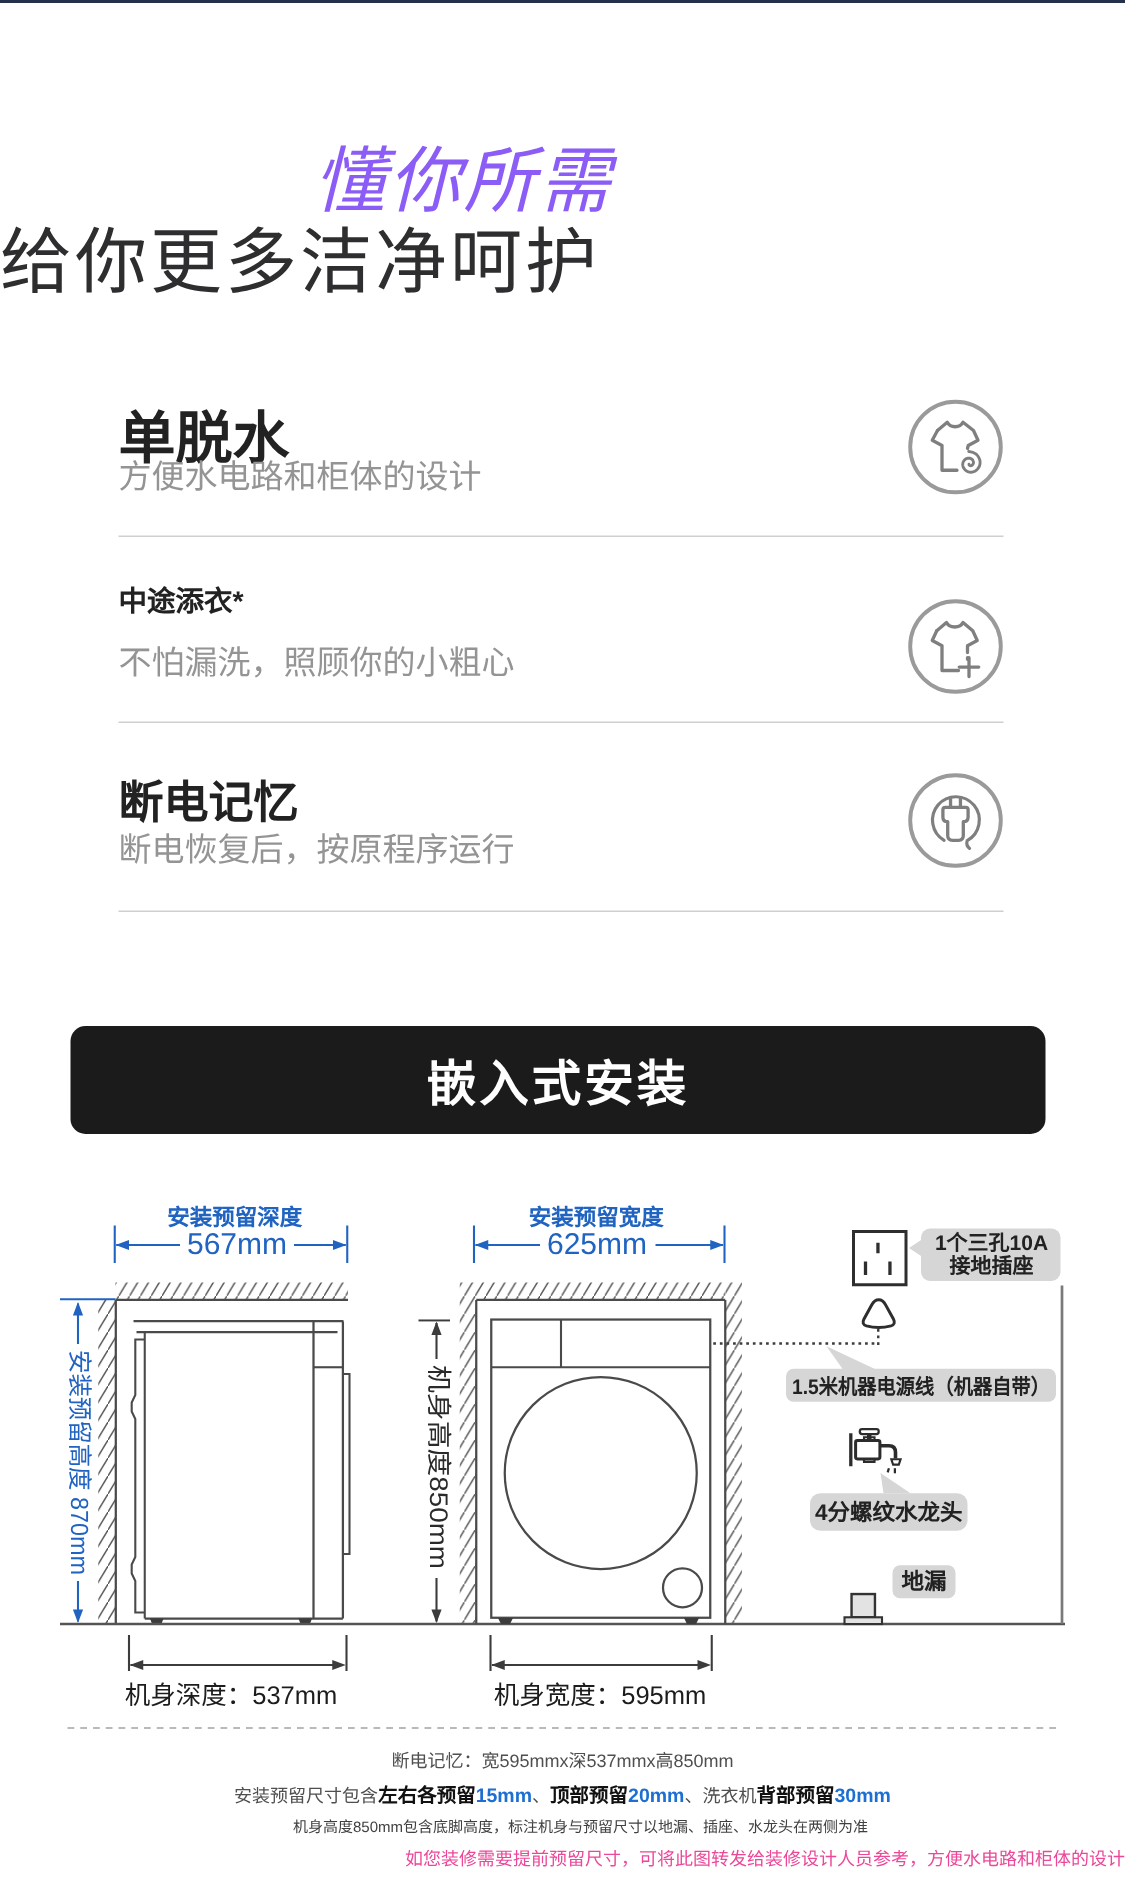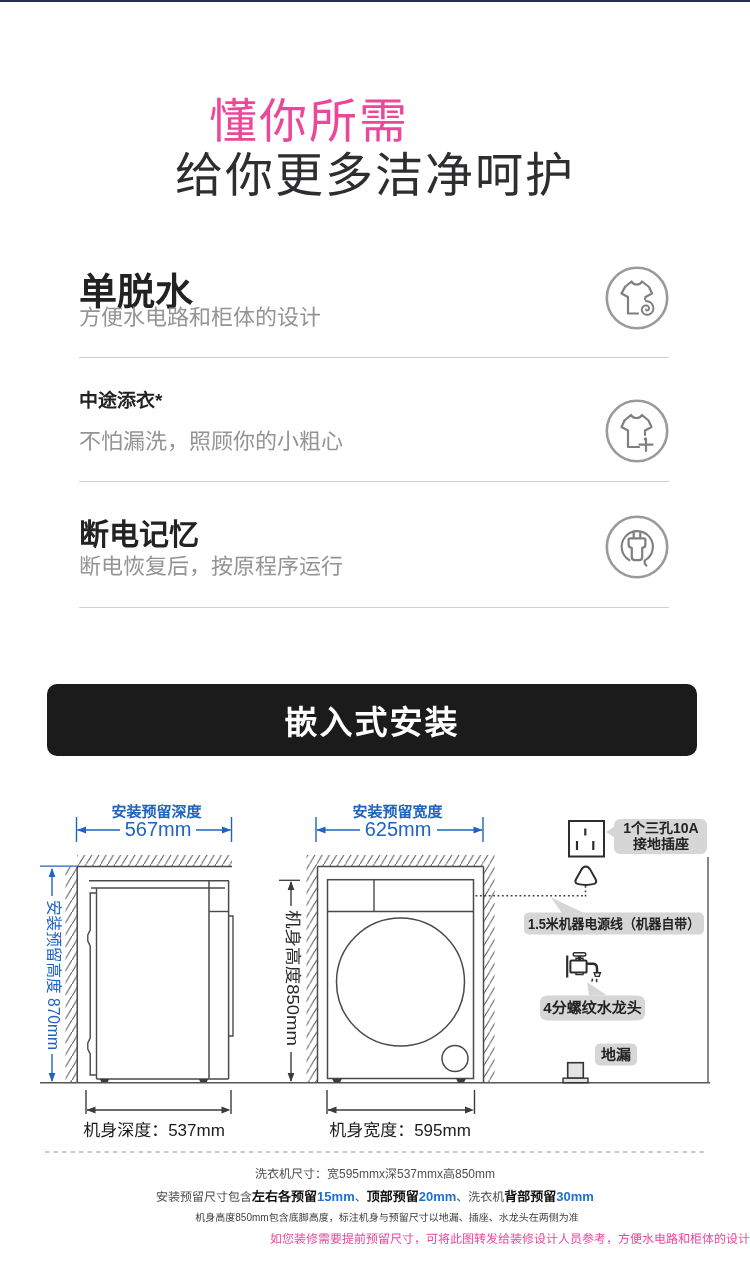--- a/index.html
+++ b/index.html
@@ -5,23 +5,23 @@
 <style>
   html,body{margin:0;padding:0;}
   body{width:750px;height:1265px;background:#ffffff;font-family:"Liberation Sans",sans-serif;overflow:hidden;position:relative;}
   .abs{position:absolute;}
 </style>
 </head>
 <body>
 
 <div class="abs" style="left:0;top:0;width:750px;height:2px;background:#25304a;"></div>
 
-<div class="abs" style="left:0;top:96px;width:618px;text-align:center;font-size:48px;font-weight:500;color:#ec4899;letter-spacing:2px;line-height:52px;">懂你所需</div>
-
-<div class="abs" style="left:0;top:150px;width:750px;text-align:center;font-size:48px;font-weight:500;color:#2e2e30;letter-spacing:2px;line-height:52px;">给你更多洁净呵护</div>
+<div class="abs" style="left:0;top:96px;width:618px;text-align:center;font-size:48px;font-weight:500;color:#8b5cf6;letter-spacing:2px;line-height:52px;font-style:italic;">懂你所需</div>
+
+<div class="abs" style="left:0;top:150px;width:750px;text-align:left;font-size:48px;font-weight:500;color:#2e2e30;letter-spacing:2px;line-height:52px;">给你更多洁净呵护</div>
 
 <div class="abs" style="left:79px;top:261px;font-size:38px;font-weight:600;color:#222;">单脱水</div>
 
 <div class="abs" style="left:79px;top:299px;font-size:22px;color:#949494;">方便水电路和柜体的设计</div>
 
 <svg class="abs" style="left:605px;top:266px;" width="64" height="64" viewBox="0 0 64 64" fill="none">
 <circle cx="32" cy="32" r="30.2" stroke="#9a9a9a" stroke-width="2.6"></circle>
 <path d="M20 21 L26.5 15.5 C28.5 19.5 35 19.5 37 15.5 L44 21 L47 27.5 L40.5 31 L40 33" stroke="#7f7f7f" stroke-width="2.2" stroke-linejoin="round" stroke-linecap="round"></path>
 <path d="M20 21 L16.5 27.5 L23 31 L23 47.5 L33 47.5" stroke="#7f7f7f" stroke-width="2.2" stroke-linejoin="round" stroke-linecap="round"></path>
 <path d="M41.0 43.5 L41.0 43.8 L41.1 44.0 L41.3 44.2 L41.5 44.3 L42.0 44.5 L42.3 44.4 L42.7 44.4 L43.0 44.2 L43.3 44.0 L43.5 43.7 L43.7 43.4 L43.9 43.0 L44.0 42.6 L44.0 42.1 L43.9 41.6 L43.7 41.2 L43.5 40.7 L43.1 40.3 L42.7 40.0 L42.2 39.7 L41.6 39.5 L41.0 39.4 L40.3 39.5 L39.7 39.6 L39.0 39.9 L38.4 40.3 L37.9 40.8 L37.5 41.4 L37.1 42.1 L36.9 42.8 L36.8 43.6 L36.9 44.5 L37.1 45.3 L37.5 46.1 L38.0 46.8 L38.6 47.5 L39.4 48.0 L40.2 48.4 L41.2 48.7 L42.2 48.8 L43.2 48.7 L44.2 48.4 L45.2 48.0 L46.1 47.3 L46.8 46.6 L47.5 45.6 L48.0 44.6 L48.3 43.5 L48.4 42.3 L48.3 41.1 L47.9 39.9 L47.4 38.8 L46.7 37.7 L45.8 36.8 L44.7 36.1 L43.5 35.5 L42.2 35.2 L40.8 35.0" stroke="#7f7f7f" stroke-width="1.9" stroke-linecap="round" fill="none"></path>
@@ -197,19 +197,19 @@
   <text x="616" y="1059.5" text-anchor="middle" font-size="15" font-weight="600" fill="#222">地漏</text>
 
   <rect x="567.7" y="1062.7" width="15.6" height="15.5" fill="#e3e3e3" stroke="#333" stroke-width="1.6"></rect>
   <rect x="563" y="1078.2" width="25" height="4.5" fill="#e3e3e3" stroke="#333" stroke-width="1.4"></rect>
 
   <line x1="708" y1="857" x2="708" y2="1082.5" stroke="#7a7a7a" stroke-width="1.8"></line>
 
   <line x1="45" y1="1152" x2="706" y2="1152" stroke="#b9b9b9" stroke-width="1.4" stroke-dasharray="4.5 4"></line>
 </svg>
 
-<div class="abs" style="left:0;top:1164px;width:750px;text-align:center;font-size:12px;color:#4f4f4f;">洗衣机尺寸：宽595mmx深537mmx高850mm</div>
+<div class="abs" style="left:0;top:1164px;width:750px;text-align:center;font-size:12px;color:#4f4f4f;">断电记忆：宽595mmx深537mmx高850mm</div>
 
 <div class="abs" style="left:0;top:1186px;width:750px;text-align:center;font-size:12px;color:#4f4f4f;">安装预留尺寸包含<b style="color:#111;font-size:13px;">左右各预留</b><b style="color:#1d6fd2;font-size:13px;">15mm</b>、<b style="color:#111;font-size:13px;">顶部预留</b><b style="color:#1d6fd2;font-size:13px;">20mm</b>、洗衣机<b style="color:#111;font-size:13px;">背部预留</b><b style="color:#1d6fd2;font-size:13px;">30mm</b></div>
 
 <div class="abs" style="left:12px;top:1209px;width:750px;text-align:center;font-size:10px;color:#404040;">机身高度850mm包含底脚高度，标注机身与预留尺寸以地漏、插座、水龙头在两侧为准</div>
 
 <div class="abs" style="left:0;top:1229px;width:750px;text-align:right;font-size:12px;color:#ec4899;">如您装修需要提前预留尺寸，可将此图转发给装修设计人员参考，方便水电路和柜体的设计</div>
 
 </body></html>

